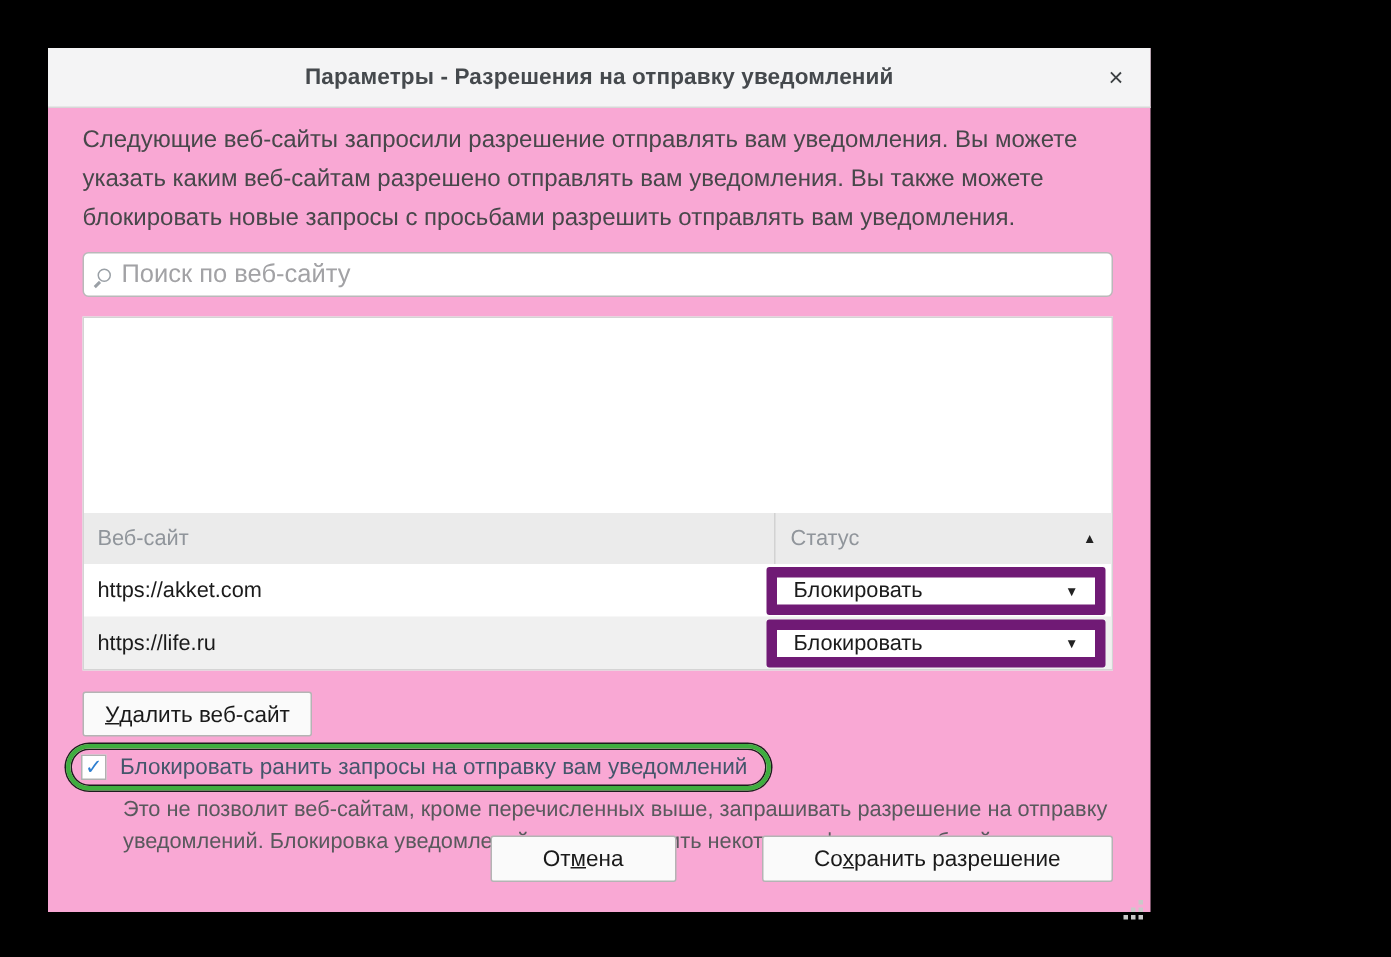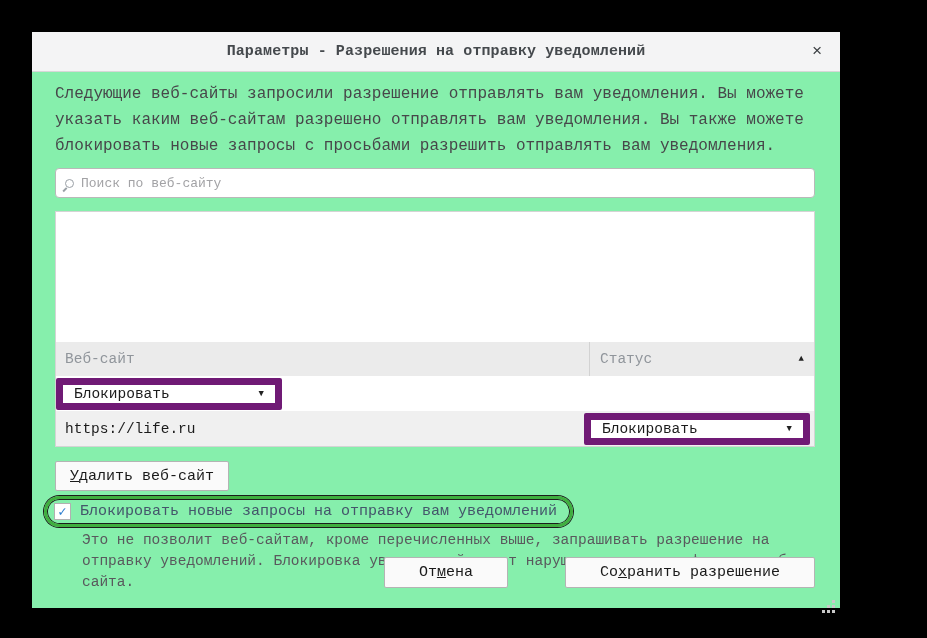--- a/index.html
+++ b/index.html
@@ -1,35 +1,35 @@
 <!DOCTYPE html>
 <html><head>
 <meta charset="utf-8">
 <style>
   * { margin:0; padding:0; box-sizing:border-box; }
   html,body { width:927px; height:638px; background:#000; overflow:hidden;
               font-family:"Liberation Sans","DejaVu Sans",sans-serif; }
-  .dialog { position:absolute; left:32px; top:32px; width:808px; height:576px;
-            background:#86efac; display:flex; flex-direction:column;font-family:Liberation Mono, monospace; }
+  .dialog { position:absolute; left:32px; top:32px; width:735px; height:576px;
+            background:#f9a8d4; display:flex; flex-direction:column; }
   .titlebar { position:relative; height:40px; flex:0 0 40px; background:#f4f4f5;
               border-bottom:1px solid #d7d7d7; display:flex; align-items:center; justify-content:center; }
   .title { font-size:15px; font-weight:700; color:#45494d; letter-spacing:.1px; }
   .close-btn { position:absolute; right:11px; top:50%; transform:translateY(-50%);
                width:24px; height:24px; display:flex; align-items:center; justify-content:center;
                font-size:17px; color:#3c4043; cursor:pointer; }
   .body { flex:1; padding:0 25px 0 23px; position:relative; }
   .intro { margin-top:9px; font-size:16px; line-height:26px; color:#47474a; }
   .searchbox { margin-top:9px; height:30px; background:#fff; border:1px solid #b9b9b9;
                border-radius:4px; display:flex; align-items:center; padding:0 9px; }
   .mag { width:9px; height:9px; border:1px solid #9aa0a6; border-radius:50%;
          position:relative; margin-right:7px; flex:0 0 auto; }
   .mag::after { content:""; position:absolute; width:1.5px; height:5px; background:#9aa0a6;
                 left:-2px; top:7px; transform:rotate(45deg); }
   .searchbox input { border:none; outline:none; background:transparent; flex:1;
-                     font-size:13px; color:#333; font-family:inherit; }
+                     font-size:17px; color:#333; font-family:inherit; }
   .searchbox input::placeholder { color:#a2a2a5; opacity:1; }
   .table { margin-top:13px; height:236px; background:#fff; border:1px solid #d4d4d4;
            display:flex; flex-direction:column;justify-content:flex-end; }
   .thead { height:34px; flex:0 0 34px; background:#ebebeb; display:flex; align-items:stretch;
            color:#90959b; font-size:14.5px; }
   .th-site { flex:1; display:flex; align-items:center; padding-left:9px; }
   .th-status { width:225px; display:flex; align-items:center; padding:1px 10px;
                border-left:1px solid #d2d2d2; justify-content:space-between;margin-left:44px; }
   .sort-caret { font-size:9px; color:#222; }
   .trow { height:35px; flex:0 0 35px; display:flex; align-items:center; }
@@ -81,20 +81,21 @@
     <div class="table">
       <div class="thead">
         <div class="th-site">Веб-сайт</div>
         <div class="th-status">
           <span>Статус</span>
           <span class="sort-caret">▲</span>
         </div>
       </div>
 
       <div class="trow">
+        <div class="td-site">https://akket.com</div>
         <div class="select">
           <span>Блокировать</span>
           <span class="dd-caret">▼</span>
         </div>
       </div>
 
       <div class="trow alt">
         <div class="td-site">https://life.ru</div>
         <div class="select">
           <span>Блокировать</span>
@@ -106,21 +107,21 @@
     <div class="btnrow">
       <button class="btn">
           <span></span>
           <span class="ak">У</span>
           <span>далить веб-сайт</span>
         </button>
     </div>
 
     <div class="highlight-ring">
       <span class="checkbox">✓</span>
-      <span class="cb-label">Блокировать новые запросы на отправку вам уведомлений</span>
+      <span class="cb-label">Блокировать ранить запросы на отправку вам уведомлений</span>
     </div>
 
     <div class="note">Это не позволит веб-сайтам, кроме перечисленных выше, запрашивать разрешение на отправку уведомлений. Блокировка уведомлений может нарушить некоторые функции веб-сайта.</div>
 
     <div class="footer">
       <button class="btn">
           <span>От</span>
           <span class="ak">м</span>
           <span>ена</span>
         </button>

